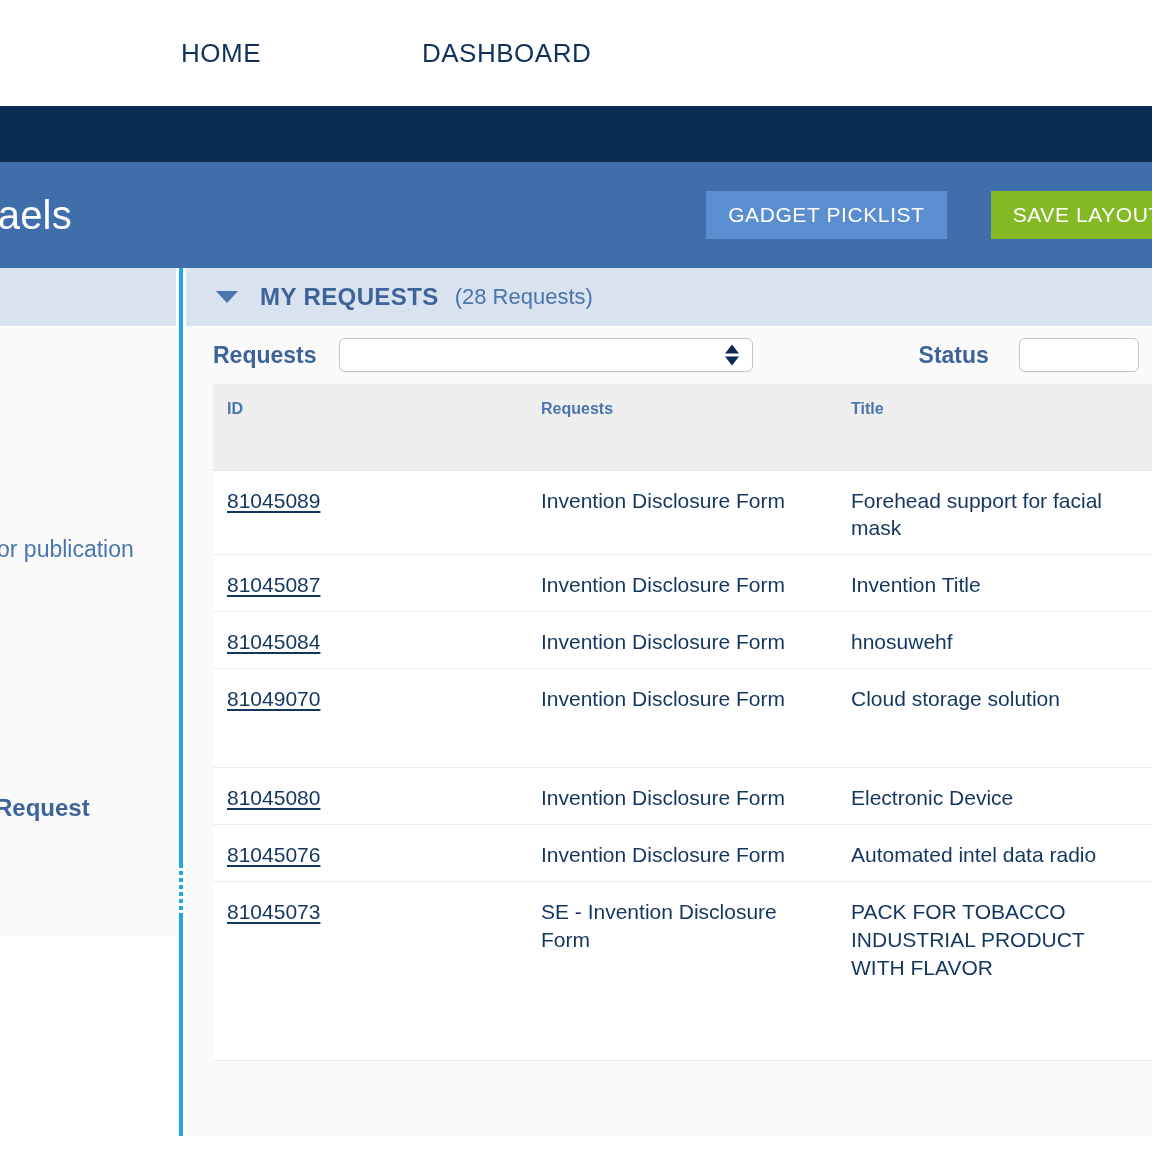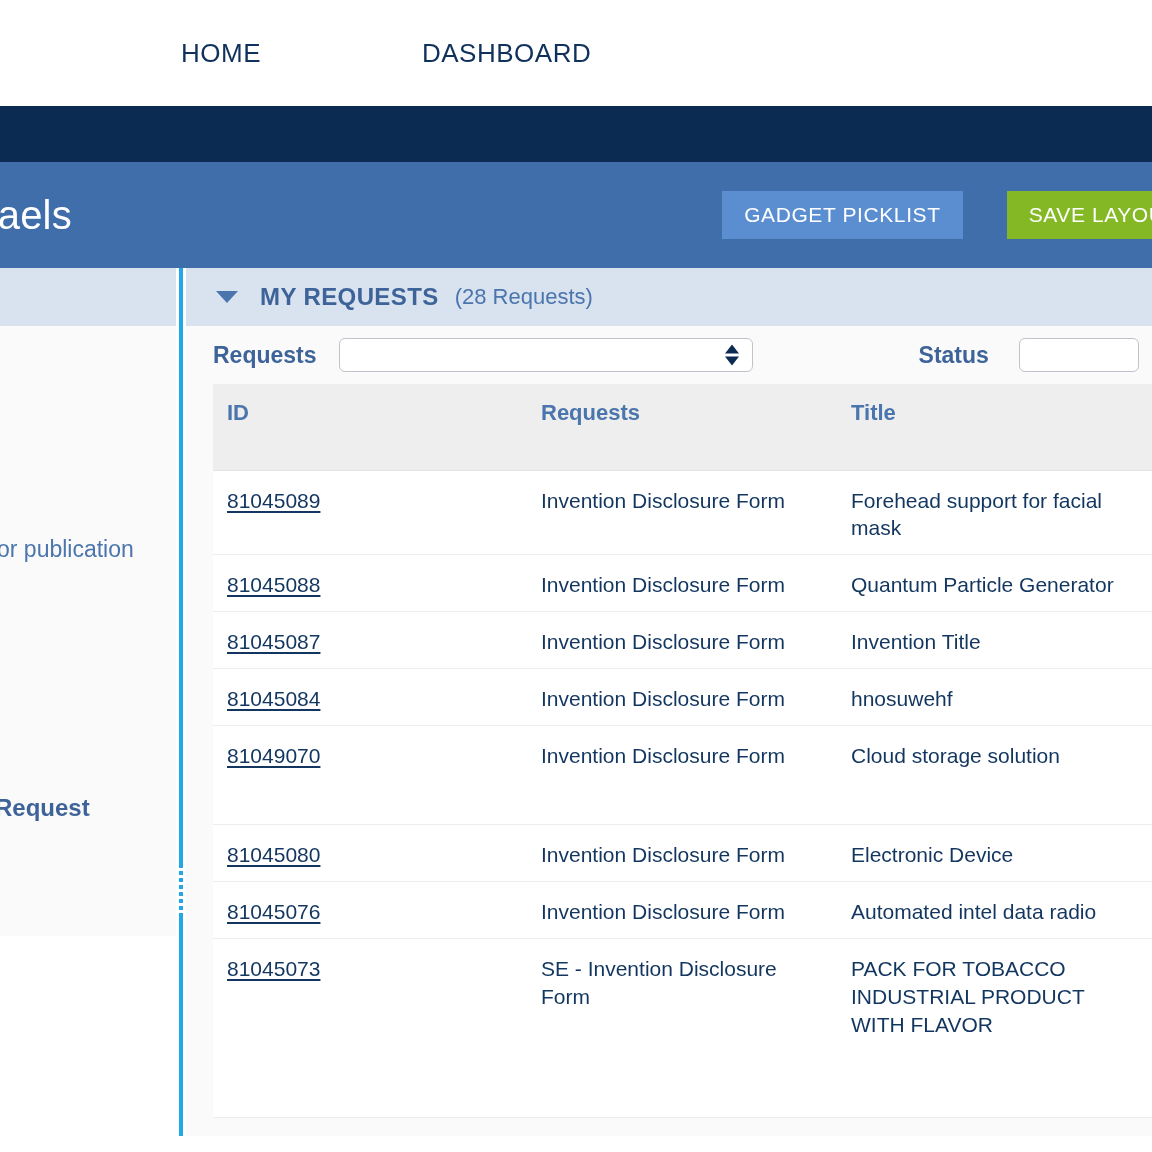--- a/index.html
+++ b/index.html
@@ -58,21 +58,21 @@
   .banner-title {
     color: #ffffff;
     font-size: 40px;
     font-weight: 400;
     white-space: nowrap;
     margin-left: -54px;
     letter-spacing: 0.2px;
   }
   .banner-actions {
     position: absolute;
-    right: 0;
+    right: 16px;
     top: 0;
     height: 106px;
     display: flex;
     align-items: center;
   }
   .btn {
     border: none;
     color: #ffffff;
     font-size: 21px;
     letter-spacing: 0.6px;
@@ -283,21 +283,21 @@
   table.reqtable {
     border-collapse: collapse;
     width: 100%;
     table-layout: fixed;
   }
   table.reqtable th {
     background: #eeeeee;
     text-align: left;
     vertical-align: top;
     color: #4a75ad;
-    font-size: 22px;
+    font-size: 16px;
     font-weight: bold;
     padding: 16px 0 0 14px;
     height: 86px;
     box-sizing: border-box;
     border-bottom: 1px solid #e3e3e3;
   }
   table.reqtable td {
     vertical-align: top;
     font-size: 21px;
     color: #12365f;
@@ -386,25 +386,20 @@
             </tr>
           </thead>
           <tbody>
 
             <tr>
               <td class="cell-id"><a>81045089</a></td>
               <td>Invention Disclosure Form</td>
               <td>Forehead support for facial mask</td>
             </tr>
 
-            <tr>
-              <td class="cell-id"><a>81045088</a></td>
-              <td>Invention Disclosure Form</td>
-              <td>Quantum Particle Generator</td>
-            </tr>
 
 
             <tr>
               <td class="cell-id"><a>81045087</a></td>
               <td>Invention Disclosure Form</td>
               <td>Invention Title</td>
             </tr>
 
             <tr>
               <td class="cell-id"><a>81045084</a></td>

